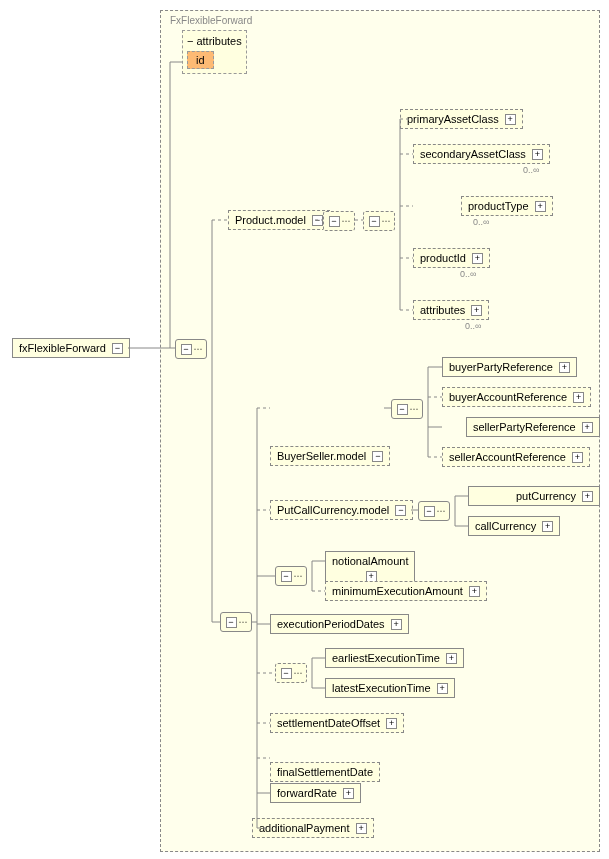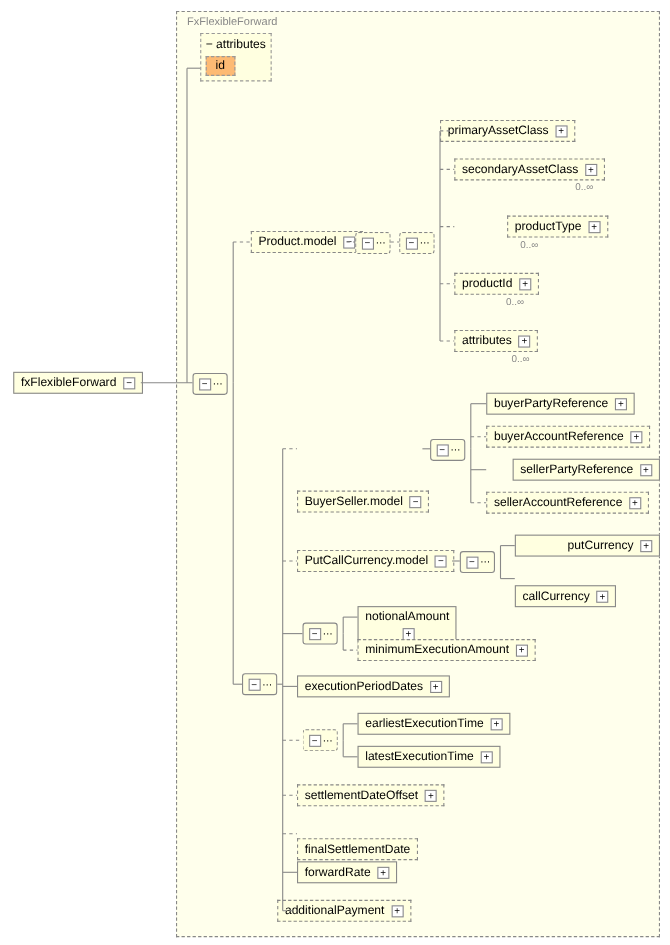--- a/index.html
+++ b/index.html
@@ -213,21 +213,21 @@
   <span class="toggle expand">−</span>
 </div>
 <div class="compositor" style="left:418px; top:501px;">
   <span class="t">−</span>
   <span class="dots">⋯</span>
 </div>
 <div class="node" style="left:468px; top:486px;padding-left:47px;">
   <span>putCurrency</span>
   <span class="toggle expand">+</span>
 </div>
-<div class="node" style="left:468px; top:532px;">
+<div class="node" style="left:468px; top:516px;">
   <span>callCurrency</span>
   <span class="toggle expand">+</span>
 </div>
 
 <div class="compositor" style="left:275px; top:566px;">
   <span class="t">−</span>
   <span class="dots">⋯</span>
 </div>
 <div class="node" style="left:325px; top:551px;flex-direction:column;">
   <span>notionalAmount</span>

